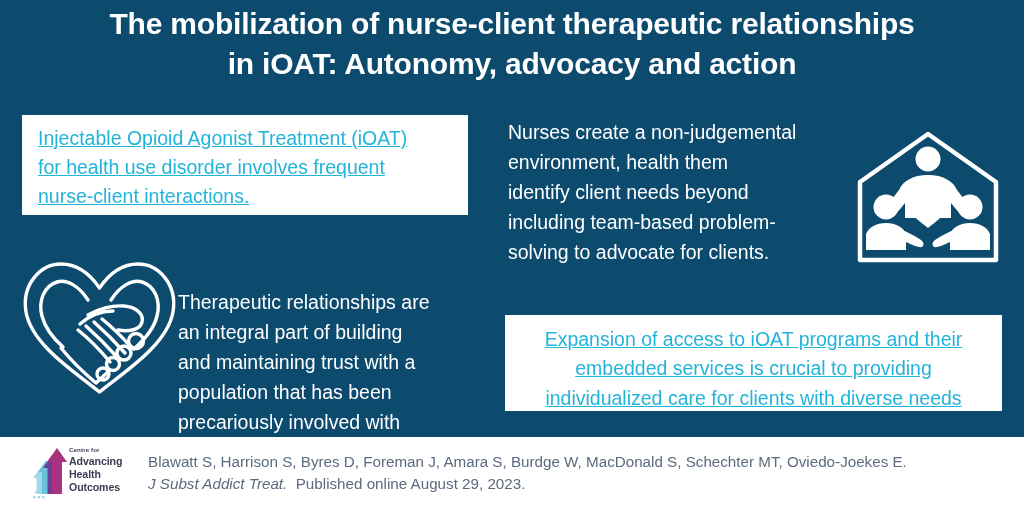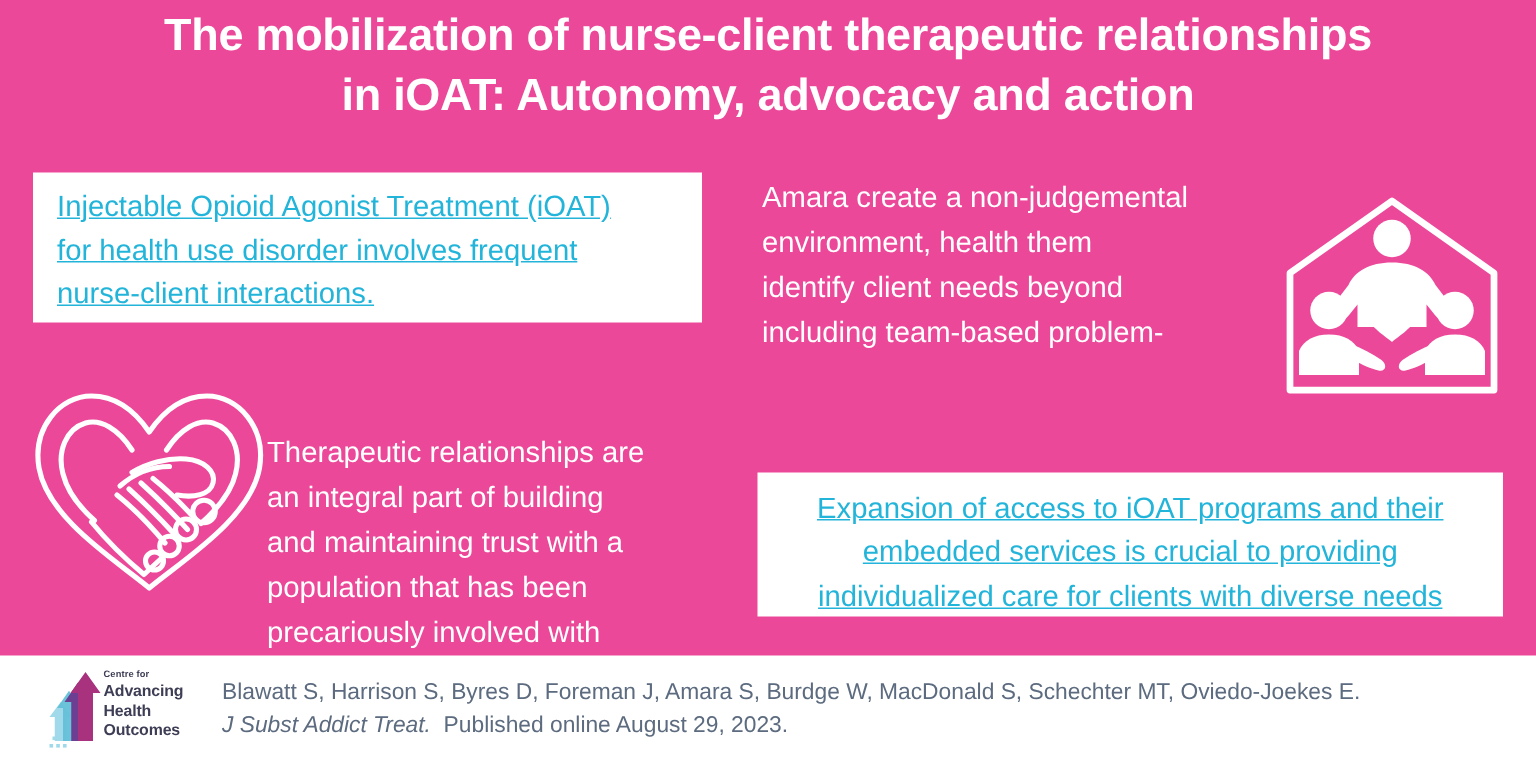--- a/index.html
+++ b/index.html
@@ -11,21 +11,21 @@
     height: 512px;
     overflow: hidden;
     font-family: "Liberation Sans", sans-serif;
     background: #ffffff;
   }
 
   #poster {
     position: relative;
     width: 1024px;
     height: 512px;
-    background: #ec4899;
+    background: #0c4a6e;
     overflow: hidden;
   }
 
   
   #title-block {
     position: absolute;
     left: 0;
     top: 4px;
     width: 1024px;
     text-align: center;
@@ -181,24 +181,25 @@
     <span class="tline">in iOAT: Autonomy, advocacy and action</span>
   </div>
 
   <div class="card" id="card-ioat">
     <span class="cline">Injectable Opioid Agonist Treatment (iOAT)</span>
     <span class="cline">for health use disorder involves frequent</span>
     <span class="cline">nurse-client interactions.</span>
   </div>
 
   <div class="plaintext" id="text-nurses">
-    <span class="cline">Amara create a non-judgemental</span>
+    <span class="cline">Nurses create a non-judgemental</span>
     <span class="cline">environment, health them</span>
     <span class="cline">identify client needs beyond</span>
     <span class="cline">including team-based problem-</span>
+    <span class="cline">solving to advocate for clients.</span>
   </div>
 
   <div class="plaintext" id="text-therapeutic">
     <span class="cline">Therapeutic relationships are</span>
     <span class="cline">an integral part of building</span>
     <span class="cline">and maintaining trust with a</span>
     <span class="cline">population that has been</span>
     <span class="cline">precariously involved with</span>
     <span class="cline">other forms of health care</span>
   </div>

